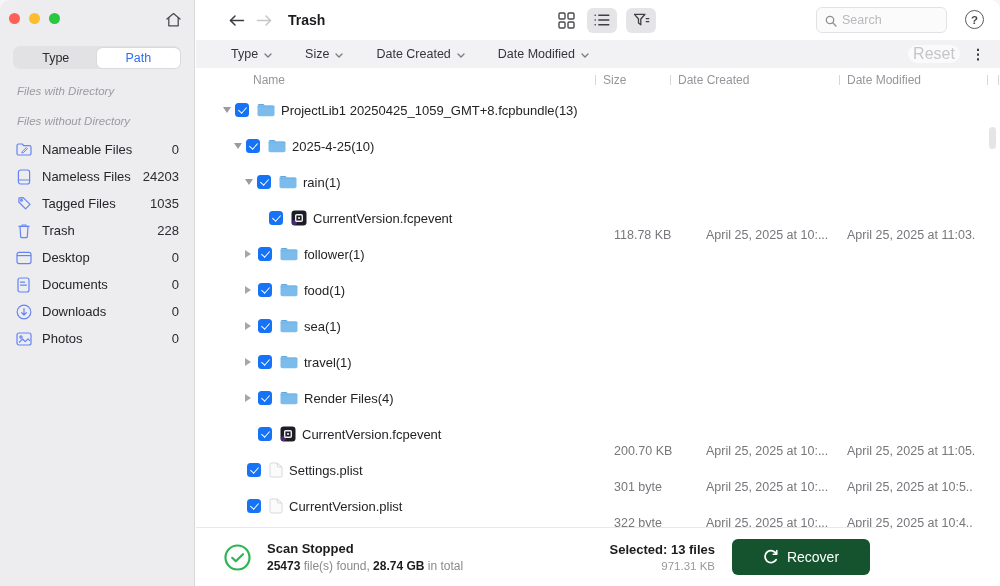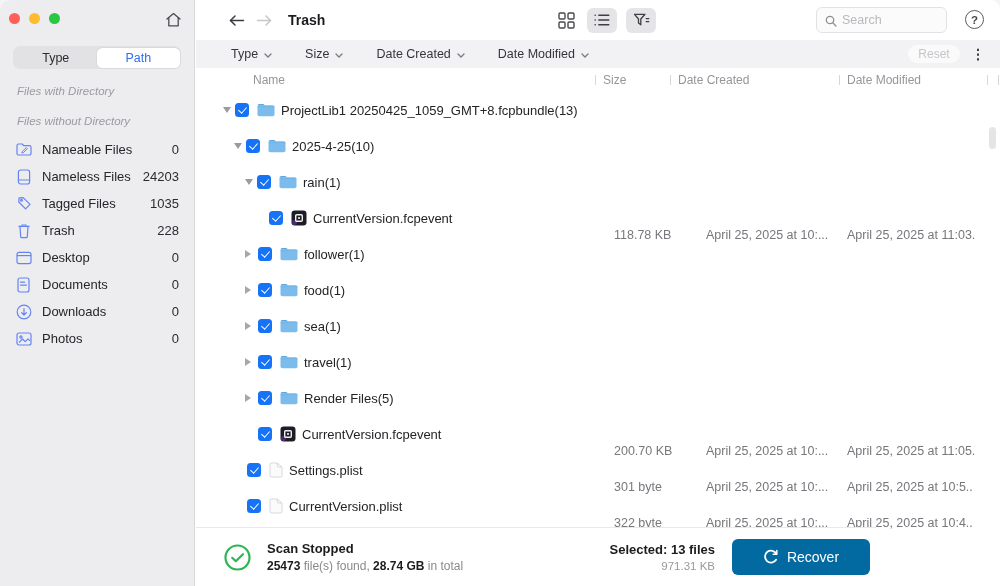--- a/index.html
+++ b/index.html
@@ -50,21 +50,21 @@
                       font-family:"Liberation Sans", sans-serif; }
   .search-box input::placeholder { color:#b9b9be; }
   .help-btn { position:absolute; right:16px; top:10px; width:19px; height:19px; border:1.4px solid #59595f;
               border-radius:50%; display:flex; align-items:center; justify-content:center;
               font-size:11.5px; color:#48484e; cursor:pointer; font-weight:bold; }
 
   .filterbar { height:28px; background:#f2f2f4; position:relative; display:flex; align-items:center; }
   .filter-group { display:flex; align-items:center; gap:33px; padding-left:35px; }
   .filter { display:flex; align-items:center; gap:6px; font-size:12.5px; color:#34343c; cursor:pointer; }
   .reset-btn { position:absolute; right:40px; top:5px; width:52px; height:18px; background:#fafafb;
-               border-radius:9px; font-size:12px; color:#c5c5ca; display:flex; align-items:center;
+               border-radius:9px; font-size:16px; color:#c5c5ca; display:flex; align-items:center;
                justify-content:center; cursor:default; }
   .kebab { position:absolute; right:15px; top:4px; font-size:14px; color:#3c3c42; font-weight:bold;
            cursor:pointer; letter-spacing:0; line-height:20px; }
 
   
   .thead { height:24px; position:relative; }
   .th-cb { position:absolute; left:34px; top:5px; }
   .th-name { position:absolute; left:57px; top:5px; font-size:12px; color:#96969b; cursor:pointer; }
   .pipe { position:absolute; top:5px; font-size:11px; color:#d2d2d6; }
   .th-label { position:absolute; top:5px; font-size:12px; color:#96969b; cursor:pointer; white-space:nowrap; }
@@ -96,21 +96,21 @@
   .footer { position:absolute; left:0; bottom:0; width:680px; height:59px; background:#fff;
             border-top:1px solid #e9e9eb; display:flex; align-items:center; }
   .status-icon { margin-left:27px; flex:none; display:flex; }
   .status-text { margin-left:15px; }
   .status-title { font-size:13px; font-weight:bold; color:#1c1c1e; margin-bottom:3px; }
   .status-line { font-size:12px; color:#8a8a8e; }
   .status-line b { color:#1c1c1e; }
   .sel-block { margin-left:auto; text-align:right; }
   .sel-files { font-size:13px; font-weight:bold; color:#1c1c1e; margin-bottom:3px; }
   .sel-size { font-size:11.5px; color:#98989d; }
-  .recover-btn { margin-left:17px; margin-right:6px; width:138px; height:36px; background:#0369a1;
+  .recover-btn { margin-left:17px; margin-right:6px; width:138px; height:36px; background:#14532d;
                  border-radius:6px; display:flex; align-items:center; justify-content:center; gap:8px;
                  color:#fff; font-size:14px; cursor:pointer; }
 </style>
 </head>
 <body>
 
 <div class="window">
 
   <aside class="sidebar">
     <div class="titlebar">
@@ -416,21 +416,21 @@
         <div class="trow" style="padding-left: 49px;">
           <span class="tri right"></span>
           <span class="cb checked"></span>
           <span class="ficon">
             <svg width="18" height="14" viewBox="0 0 18 14">
               <path d="M0.5 2.6 Q0.5 0.9 2.2 0.9 h4.3 l1.7 1.8 h-6z" fill="#62a7dc"></path>
               <rect x="0.5" y="2.3" width="17" height="10.9" rx="1.8" fill="#7bbcec"></rect>
               <path d="M0.5 3.6 h17" stroke="#6fb2e4" stroke-width="0.8"></path>
             </svg>
           </span>
-          <span class="fname">Render Files(5)</span>
+          <span class="fname">Render Files(4)</span>
         </div>
         <div class="trow" style="padding-left: 49px;">
           <span class="tri spacer"></span>
           <span class="cb checked"></span>
           <span class="ficon">
             <svg width="16" height="16" viewBox="0 0 16 16">
               <rect x="0.5" y="0.5" width="15" height="15" rx="3.2" fill="#1d1d26"></rect>
               <circle cx="3.4" cy="12.6" r="2.6" fill="#7a3bd0" opacity="0.45"></circle>
               <rect x="4.7" y="4.7" width="6.6" height="6.6" rx="1" fill="none" stroke="#f0f0f2" stroke-width="1.4"></rect>
               <rect x="7.1" y="7.1" width="1.8" height="1.8" fill="#f0f0f2"></rect>

